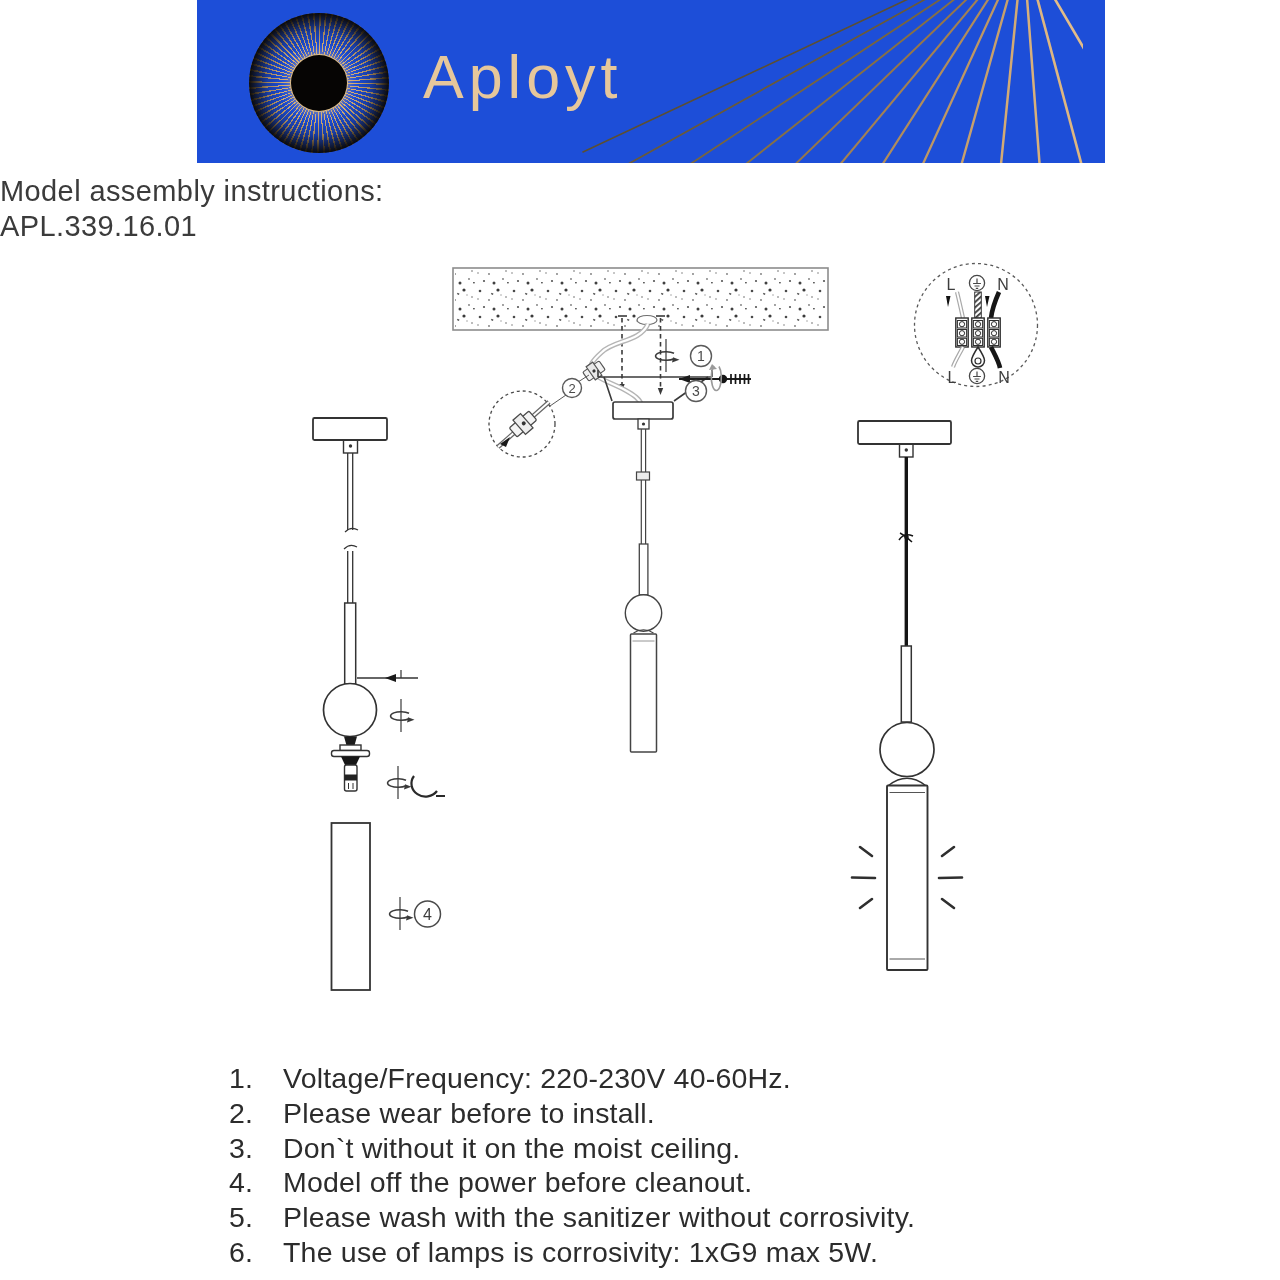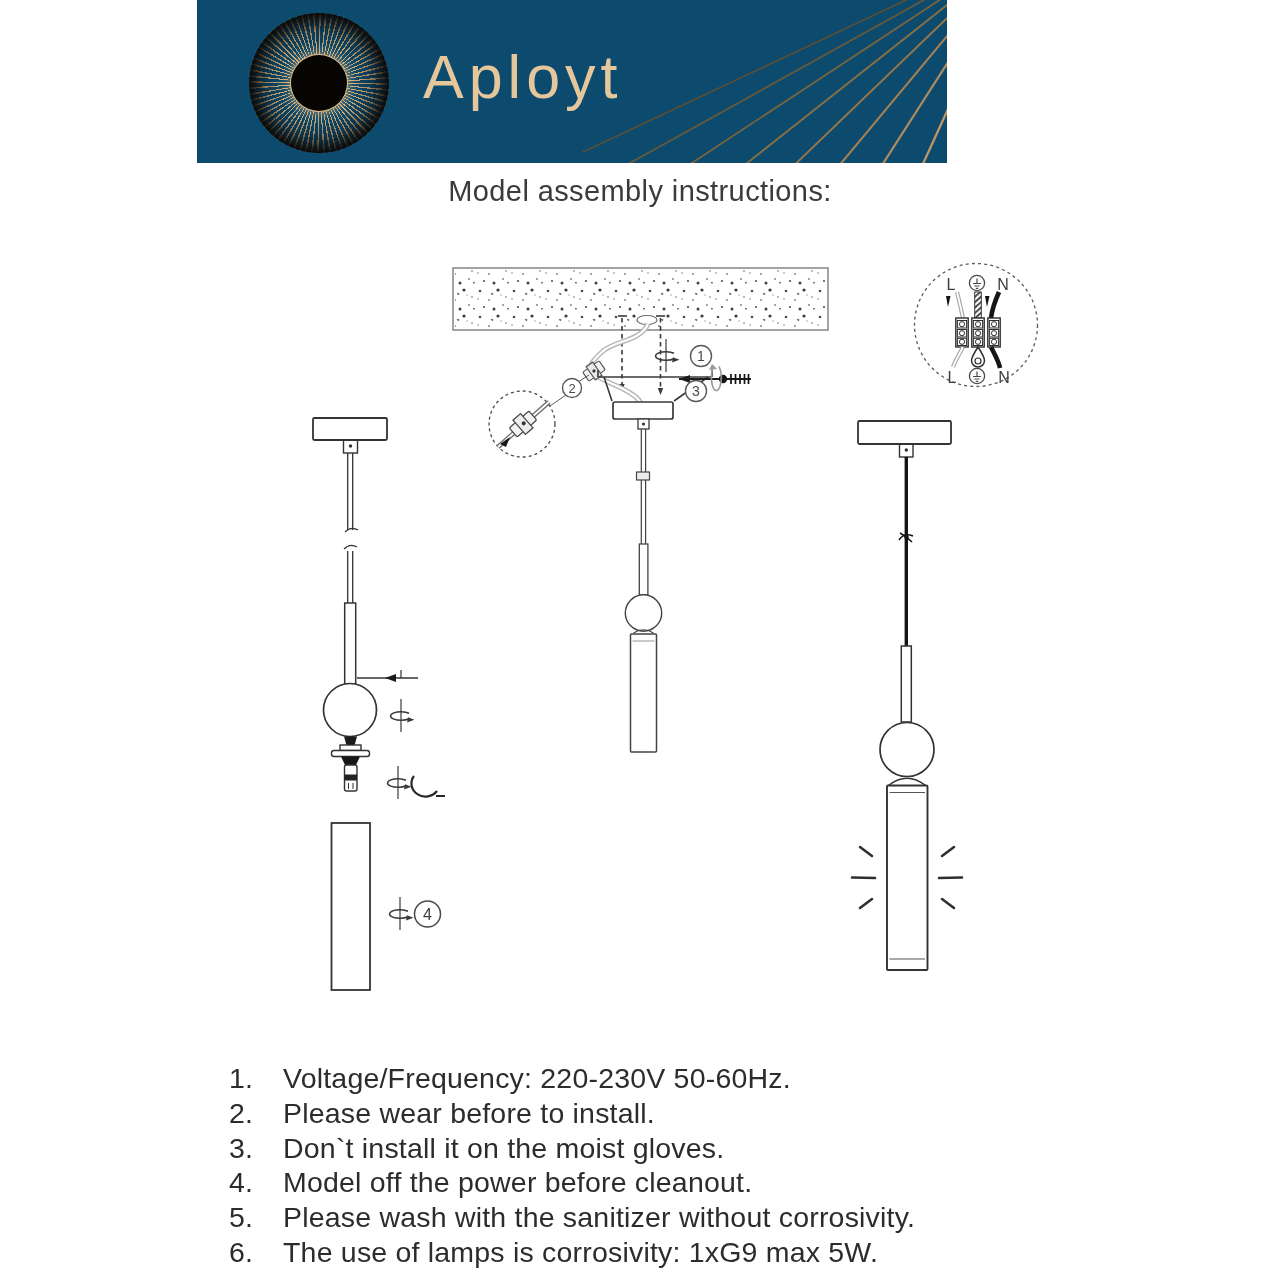--- a/index.html
+++ b/index.html
@@ -2,22 +2,22 @@
 <html><head>
 <meta charset="utf-8">
 <style>
   html,body{margin:0;padding:0;}
   body{
     width:1280px;height:1280px;position:relative;background:#ffffff;
     font-family:"Liberation Sans", sans-serif;overflow:hidden;
   }
   
   .banner{
-    position:absolute;left:197px;top:0;width:750px;height:163px;
-    background:#0c4a6e;overflow:hidden;
+    position:absolute;left:197px;top:0;width:908px;height:163px;
+    background:#1d4ed8;overflow:hidden;
   }
   .banner svg{position:absolute;left:0;top:0;}
   .logo-wrap{position:absolute;left:52px;top:13px;width:140px;height:140px;}
   .starburst{
     position:absolute;inset:0;border-radius:50%;
     background:repeating-conic-gradient(from 0deg,#d2ab74 0deg 1.5deg,rgba(0,0,0,0) 1.5deg 5deg);
   }
   .star-fade{
     position:absolute;inset:0;border-radius:50%;
     background:radial-gradient(circle,rgba(11,9,7,0) 0 37%,rgba(11,9,7,.25) 52%,#0b0907 71%);
@@ -27,21 +27,21 @@
     transform:translate(-50%,-50%);background:#060504;
     border:1px solid rgba(232,198,142,.95);
     box-shadow:0 0 9px 2px rgba(226,188,132,.55);
   }
   .brand{
     position:absolute;left:226px;top:42px;font-size:61px;line-height:70px;
     color:#e6c79b;letter-spacing:5px;font-weight:400;
   }
   
   .title{
-    position:absolute;left:0;top:174px;width:1280px;text-align:center;
+    position:absolute;left:0;top:174px;width:1280px;
     color:#3b3b3b;font-size:29px;line-height:35px;letter-spacing:.4px;
   }
   
   .diagram{position:absolute;left:0;top:0;}
   
   .inst{
     position:absolute;left:229px;top:1061px;width:900px;
     color:#2c2c2c;font-size:28.5px;line-height:34.8px;letter-spacing:.2px;
   }
   .inst-row{display:flex;}
@@ -73,20 +73,21 @@
   <div class="logo-wrap">
     <div class="starburst"></div>
     <div class="star-fade"></div>
     <div class="star-core"></div>
   </div>
   <div class="brand">Aployt</div>
 </div>
 
 <div class="title">
   <div>Model assembly instructions:</div>
+  <div>APL.339.16.01</div>
 </div>
 
 <svg class="diagram" width="1280" height="1280" viewBox="0 0 1280 1280">
   <defs>
     <pattern id="speckle" width="34" height="26" patternUnits="userSpaceOnUse">
       <circle cx="4" cy="5" r="1.3" fill="#4a4a4a"></circle>
       <circle cx="13" cy="14" r="0.9" fill="#777"></circle>
       <circle cx="22" cy="4" r="1.6" fill="#3a3a3a"></circle>
       <circle cx="30" cy="11" r="0.8" fill="#666"></circle>
       <circle cx="8" cy="21" r="1.1" fill="#555"></circle>
@@ -313,29 +314,29 @@
       <path d="M942,856 L954,847"></path>
       <path d="M939,878 L962,877.5"></path>
       <path d="M942,899 L954,908"></path>
     </g>
   </g>
 </svg>
 
 <div class="inst">
   <div class="inst-row">
     <span class="inst-num">1.</span>
-    <span class="inst-text">Voltage/Frequency: 220-230V 50-60Hz.</span>
+    <span class="inst-text">Voltage/Frequency: 220-230V 40-60Hz.</span>
   </div>
   <div class="inst-row">
     <span class="inst-num">2.</span>
     <span class="inst-text">Please wear before to install.</span>
   </div>
   <div class="inst-row">
     <span class="inst-num">3.</span>
-    <span class="inst-text">Don`t install it on the moist gloves.</span>
+    <span class="inst-text">Don`t without it on the moist ceiling.</span>
   </div>
   <div class="inst-row">
     <span class="inst-num">4.</span>
     <span class="inst-text">Model off the power before cleanout.</span>
   </div>
   <div class="inst-row">
     <span class="inst-num">5.</span>
     <span class="inst-text">Please wash with the sanitizer without corrosivity.</span>
   </div>
   <div class="inst-row">

